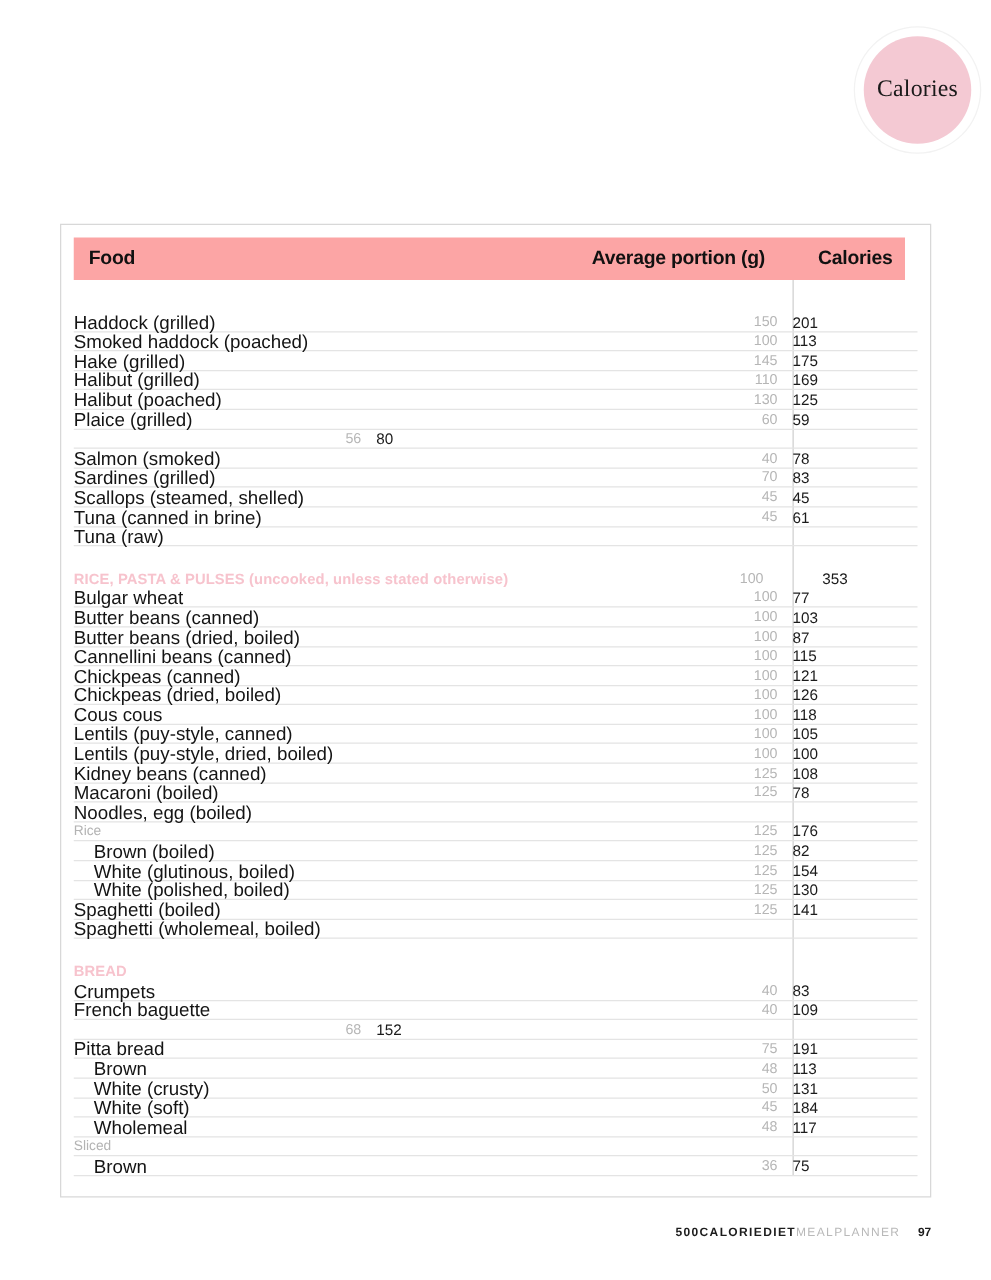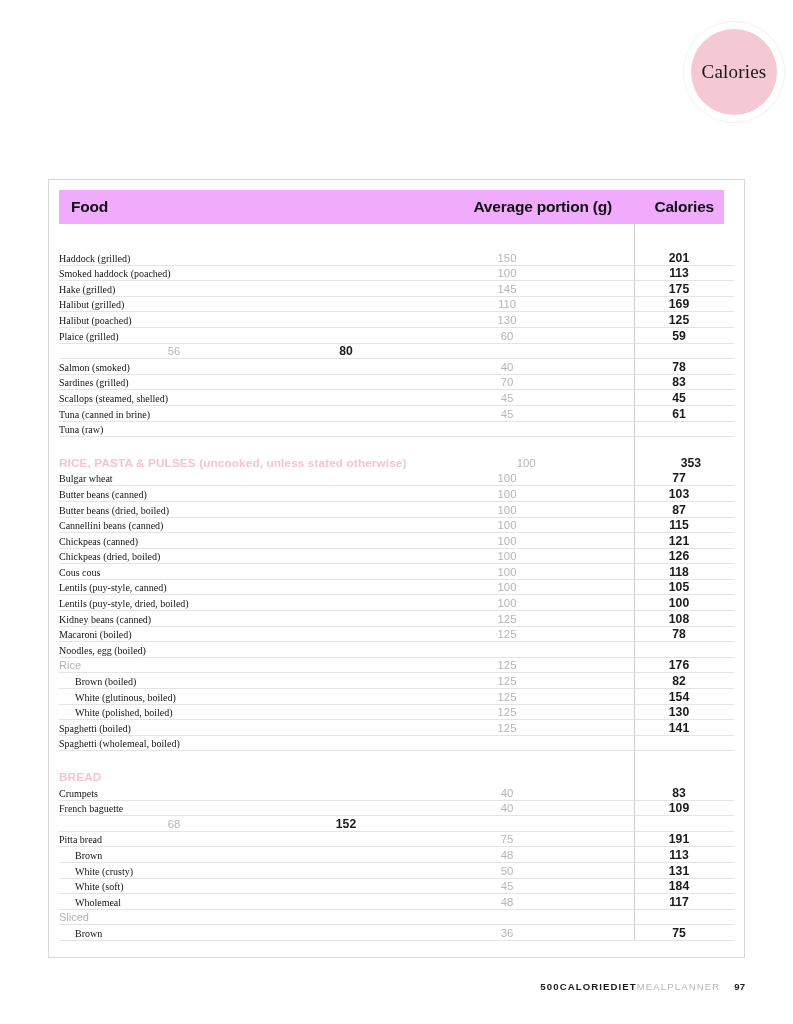--- a/index.html
+++ b/index.html
@@ -71,21 +71,21 @@
     top: 44px;
     width: 1px;
     height: 716px;
     background: #cfcfcf;
   }
 
   
   .thead {
     display: flex;
     align-items: center;
-    background: #f0abfc;
+    background: #fca5a5;
     height: 34px;
     width: 665px;
   }
   .th {
     font-family: "Liberation Sans", sans-serif;
     font-weight: bold;
     font-size: 15.5px;
     color: #111111;
     letter-spacing: -0.2px;
   }
@@ -100,44 +100,43 @@
     display: flex;
     align-items: flex-end;
     height: 15.6px;
     border-bottom: 1px solid #e4e4e4;
     box-sizing: border-box;
   }
   .row.no-rule { border-bottom: 1px solid transparent; gap: 35px; }
 
   .c-food {
     flex: 1;
-    font-family: Liberation Serif, serif;
-    font-size: 10px;
+    font-family: Liberation Sans, sans-serif;
+    font-size: 15px;
     color: #141414;
     line-height: 13px;
     white-space: nowrap;
   }
   .c-port {
     width: 230px;
-    text-align: center;
+    text-align: right;
     padding-right: 12px;
     font-family: "Liberation Sans", sans-serif;
     font-size: 11.4px;
     color: #b6b6b6;
     line-height: 13px;
   }
   .c-cal {
     width: 90px;
-    text-align: center;
+    text-align: left;
     padding-right: 10px;
     font-family: "Liberation Sans", sans-serif;
     font-size: 12.2px;
     color: #1b1b1b;
     line-height: 13px;
-    font-weight: bold;
   }
 
   
   .c-food.indent { padding-left: 16px; }
 
   
   .c-food.subhead {
     font-family: "Liberation Sans", sans-serif;
     font-size: 11px;
     color: #b3b3b3;

